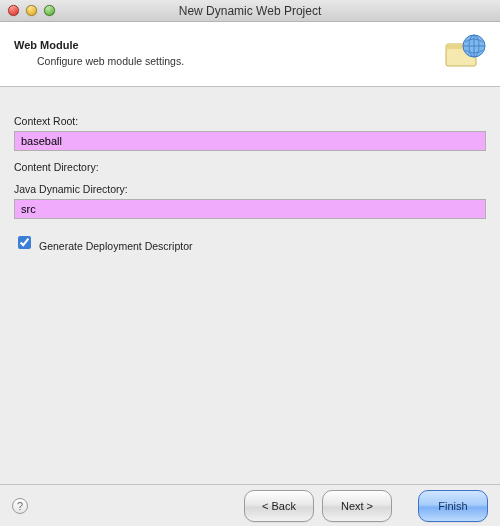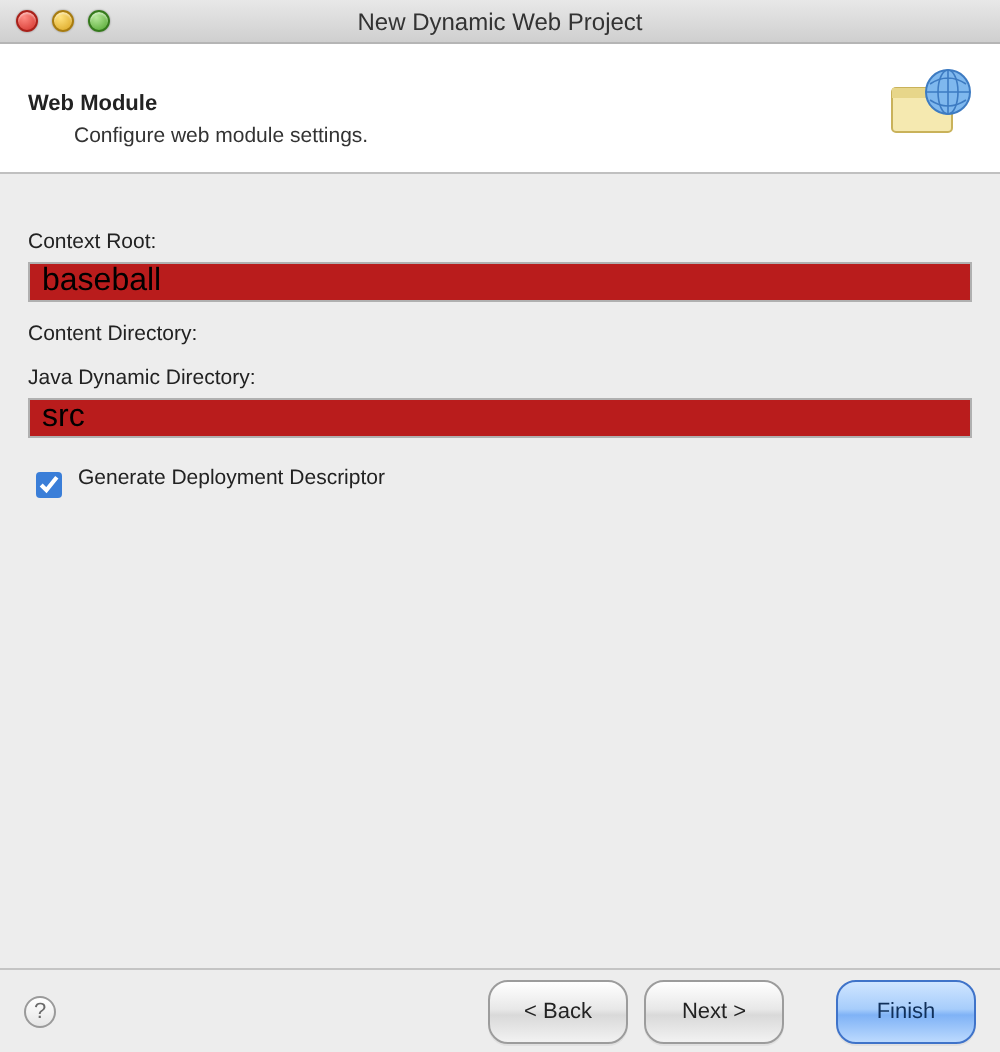--- a/index.html
+++ b/index.html
@@ -45,21 +45,21 @@
     pointer-events: none;
   }
 
   
   .banner {
     background: #fff;
     border-bottom: 1px solid #c0c0c0;
     padding: 10px 14px 12px 14px;
     display: flex;
     justify-content: space-between;
-    align-items: flex-end;
+    align-items: center;
   }
   .banner-text { flex: 1; }
   .banner-title { font-weight: bold; font-size: 11px; margin-bottom: 4px; }
   .banner-subtitle { font-size: 10.5px; color: #333; margin-left: 23px; }
   .banner-icon {
     width: 42px; height: 42px;
   }
 
   
   .form-area {
@@ -69,32 +69,32 @@
   .field-label {
     font-size: 10.5px;
     color: #222;
     margin: 10px 0 4px 0;
   }
   .first-label { margin-top: 18px; }
   .text-input {
     width: 100%;
     height: 20px;
     border: 1px solid #b0b0b0;
-    background: #b91c1c;
-    font-size: 16px;
+    background: #f0abfc;
+    font-size: 11px;
     padding: 2px 6px;
     outline: none;
   }
   .text-input.highlight {
     box-shadow: 0 0 0 2px rgba(90,160,255,0.85);
     border-color: #6aa9e9;
   }
   .checkbox-row {
     display: flex;
-    align-items: flex-start;
+    align-items: flex-end;
     margin-top: 14px;
     gap: 5px;
   }
   .chk {
     width: 13px; height: 13px;
     accent-color: #3a7ed8;
   }
   .chk-label { font-size: 10.5px; }
 
   

